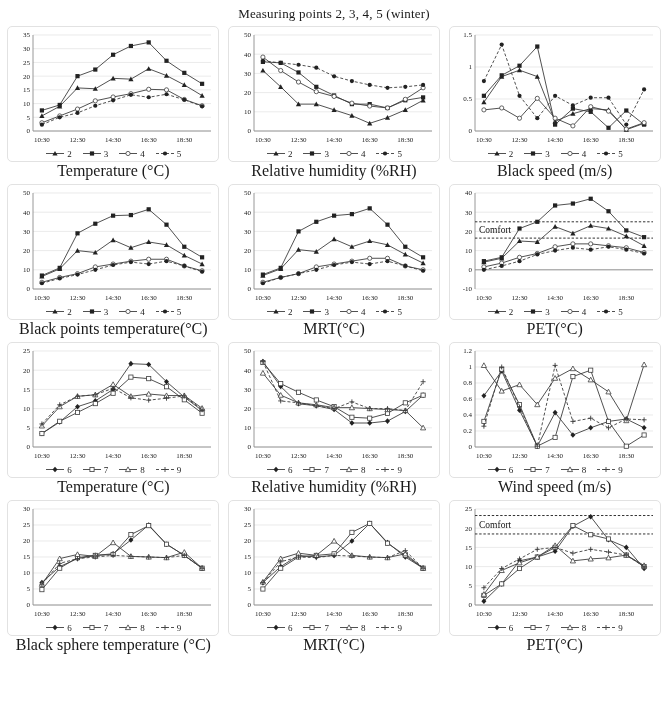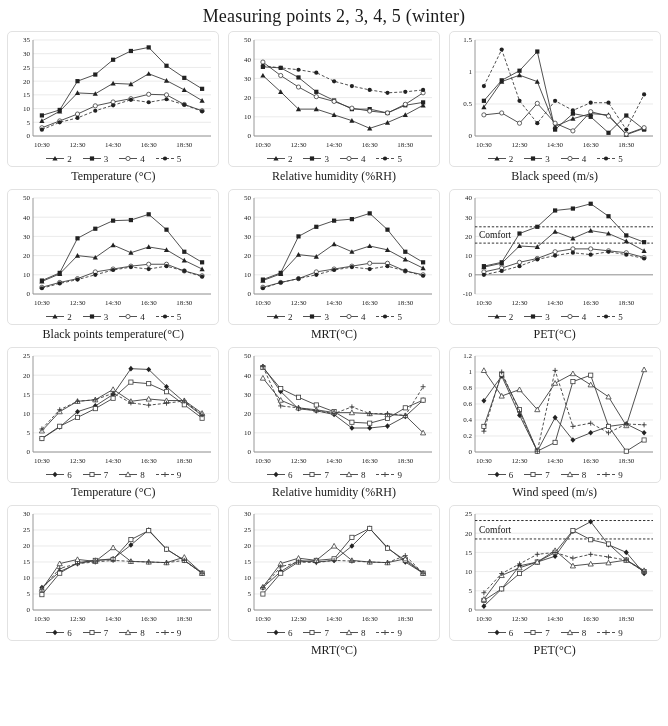--- a/index.html
+++ b/index.html
@@ -3,40 +3,40 @@
 <meta charset="utf-8">
 <style>
   html,body{margin:0;padding:0;background:#ffffff;}
   body{
     width:668px;height:726px;overflow:hidden;
     font-family:"Liberation Serif","DejaVu Serif",serif;
     color:#1a1a1a;
   }
   .page{padding:4px 4px 0 4px;}
   .group-header{
-    text-align:center;font-size:18px;margin:2px 0 4px 0;letter-spacing:.2px;
+    text-align:center;font-size:13px;margin:2px 0 4px 0;letter-spacing:.2px;
   }
   .grid{
     display:grid;grid-template-columns:repeat(3,1fr);
     column-gap:6px;row-gap:6px;padding:0 2px;margin-bottom:6px;
   }
   .chart-cell{display:flex;flex-direction:column;align-items:center;}
   .chart-box{
     border:1px solid #e2e2e2;border-radius:5px;background:#fff;
     padding:2px 1px 1px 1px;width:208px;
   }
   .chart-svg{display:block;}
   .legend{
     display:flex;justify-content:center;align-items:center;
     gap:10px;height:13px;font-size:9px;color:#222;
   }
   .legend-item{display:flex;align-items:center;gap:2px;}
   .legend-item svg{display:block;}
   .chart-caption{
-    text-align:right;font-size:12px;margin-top:2px;line-height:14px;
+    text-align:right;font-size:16px;margin-top:2px;line-height:14px;
   }
 </style>
 </head>
 <body>
 
 <div class="page">
 
   <div class="group-header">Measuring points 2, 3, 4, 5 (winter)</div>
 
   <div class="grid">
@@ -1050,20 +1050,21 @@
             </span>
             <span class="legend-item">
               <svg width="20" height="9" viewBox="0 0 20 9">
                 <line x1="1" y1="4.5" x2="19" y2="4.5" stroke="#3d3d3d" stroke-width="0.9" stroke-dasharray="3 2"></line>
                 <path d="M 7.5 4.5 H 12.5 M 10 2 V 7" stroke="#3d3d3d" stroke-width="0.9" fill="none"></path>
               </svg>
               <span>9</span>
             </span>
           </div>
       </div>
+      <figcaption class="chart-caption">Black sphere temperature (°C)</figcaption>
     </figure>
 
     <figure class="chart-cell" style="margin:0">
       <div class="chart-box">
         <svg class="chart-svg" width="206" height="118" viewBox="0 0 206 118">
             <line x1="24" y1="102" x2="202" y2="102" stroke="#dcdcdc" stroke-width="0.6"></line>
             <text x="21" y="104.4" text-anchor="end" font-size="7" font-family="&quot;Liberation Serif&quot;,serif" fill="#222">0</text>
             <line x1="24" y1="86" x2="202" y2="86" stroke="#dcdcdc" stroke-width="0.6"></line>
             <text x="21" y="88.4" text-anchor="end" font-size="7" font-family="&quot;Liberation Serif&quot;,serif" fill="#222">5</text>
             <line x1="24" y1="70" x2="202" y2="70" stroke="#dcdcdc" stroke-width="0.6"></line>

